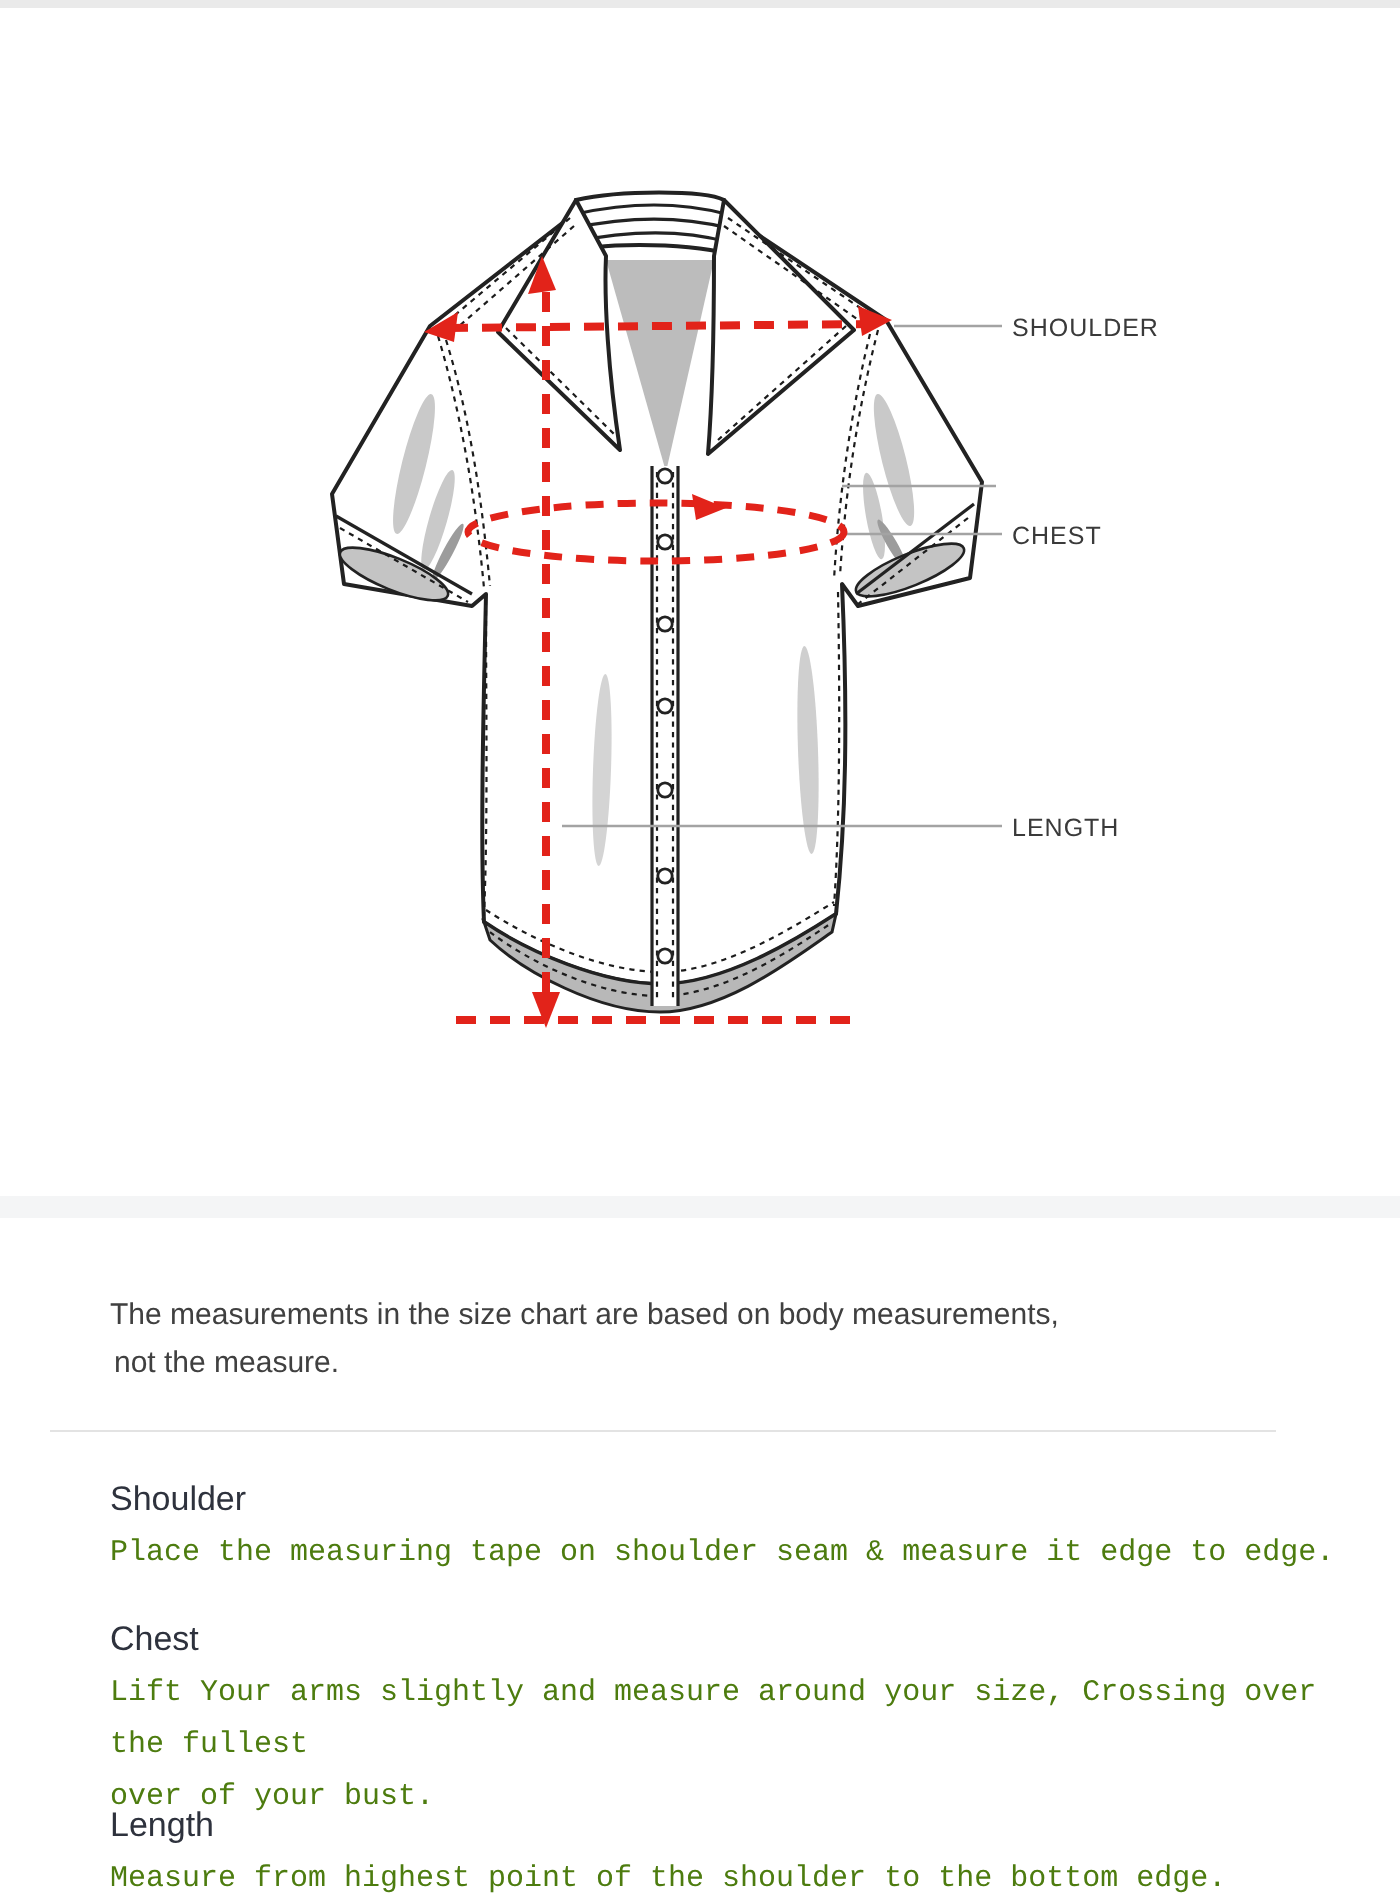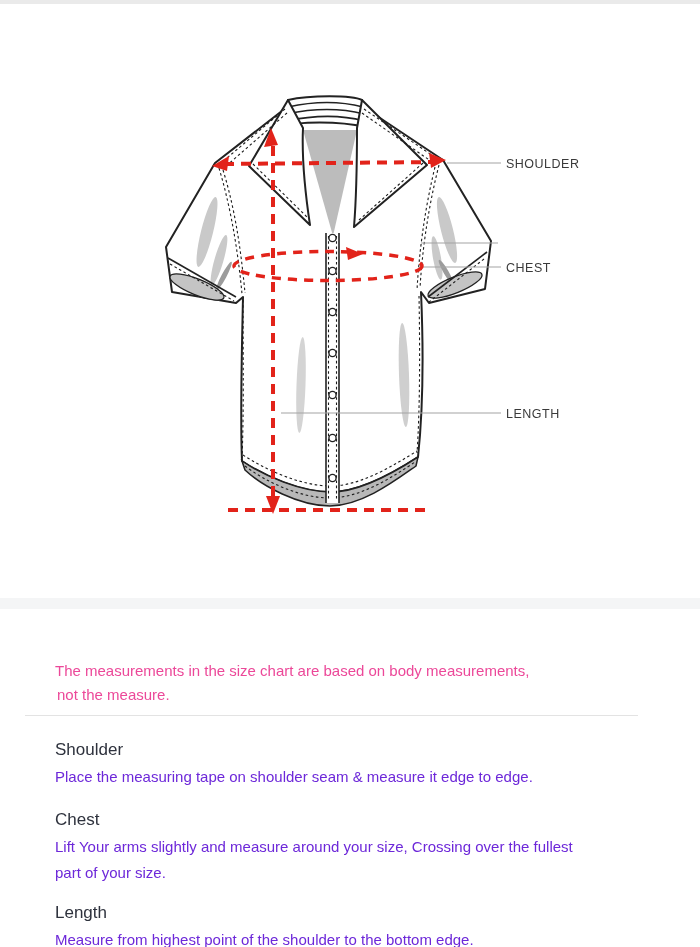--- a/index.html
+++ b/index.html
@@ -2,26 +2,26 @@
 <html><head>
 <meta charset="utf-8">
 <style>
   html,body{margin:0;padding:0;background:#fff;}
   .page{position:relative;width:700px;height:947px;background:#ffffff;overflow:hidden;
         font-family:"Liberation Sans",sans-serif;padding-left:19px;}
   .top-bar{position:absolute;top:0;left:0;width:700px;height:4px;background:#eaeaea;}
   .diagram{position:absolute;top:0;left:0;}
   .band{position:absolute;top:598px;left:0;width:700px;height:11px;background:#f4f5f6;}
   .intro{position:absolute;top:646px;left:55px;right:35px;
-         font-size:15px;line-height:24px;color:#ec4899;margin-top:13px;}
+         font-size:15px;line-height:24px;color:#404040;}
   .intro .l2{padding-left:2px;}
   .divider{position:absolute;top:715px;left:25px;width:613px;height:1px;background:#e3e3e3;}
   .sec{position:absolute;left:55px;right:35px;}
   .sec h3{margin:0 0 4px 0;font-size:17px;line-height:20px;font-weight:500;color:#2e323d;}
-  .sec p{margin:0;font-size:15px;line-height:26px;color:#6d28d9;}
+  .sec p{margin:0;font-size:15px;line-height:26px;color:#4d7c0f;font-family:Liberation Mono, monospace;}
   .lbl{font-size:12.5px;letter-spacing:.5px;}
   .stitch{fill:none;stroke:#1c1c1c;stroke-width:1.1;stroke-dasharray:2.6 2.6;}
   .outline{fill:none;stroke:#222;stroke-width:1.6;}
 </style>
 </head>
 <body>
 
 <div class="page">
   <div class="top-bar"></div>
 
@@ -146,21 +146,21 @@
 
   <section class="sec" style="top:740px">
     <h3>Shoulder</h3>
     <p>Place the measuring tape on shoulder seam &amp; measure it edge to edge.</p>
   </section>
 
   <section class="sec" style="top:810px">
     <h3>Chest</h3>
     <p>
       <span style="display:block">Lift Your arms slightly and measure around your size, Crossing over the fullest</span>
-      <span style="display:block">part of your size.</span>
+      <span style="display:block">over of your bust.</span>
     </p>
   </section>
 
   <section class="sec" style="top:903px">
     <h3>Length</h3>
     <p>Measure from highest point of the shoulder to the bottom edge.</p>
   </section>
 </div>
 
 </body></html>

